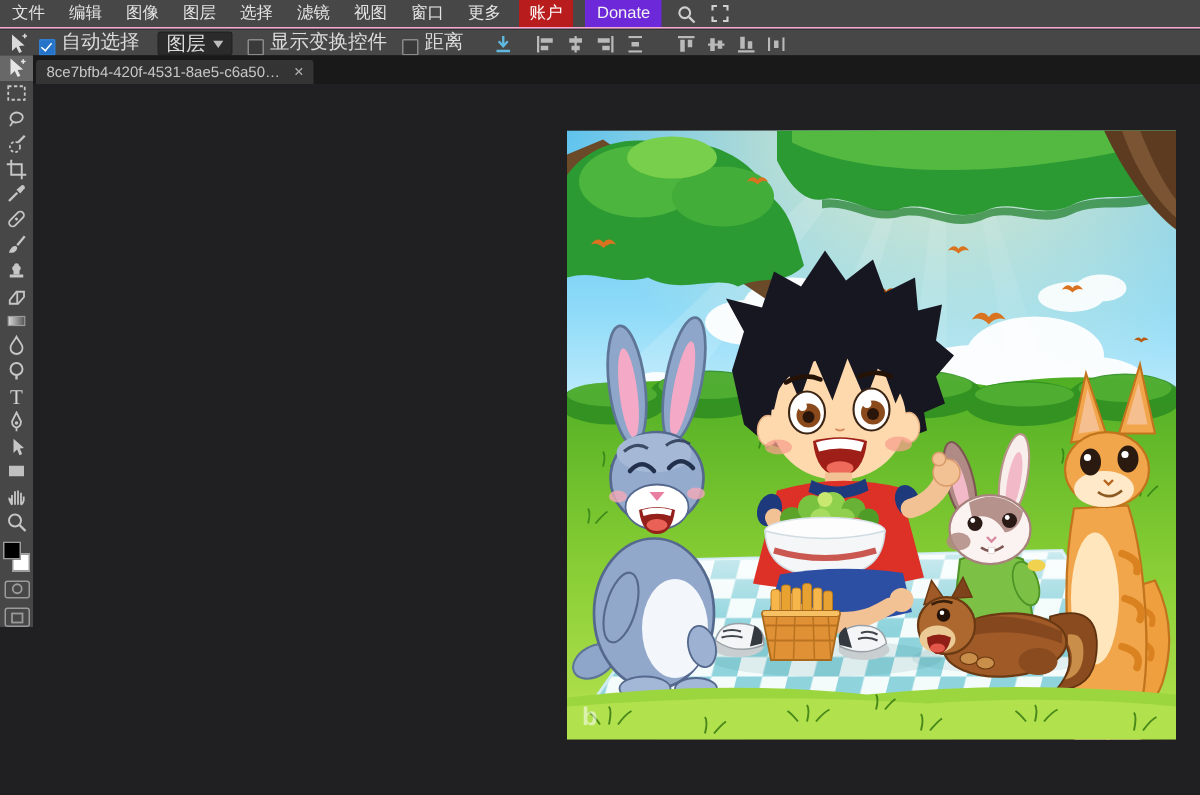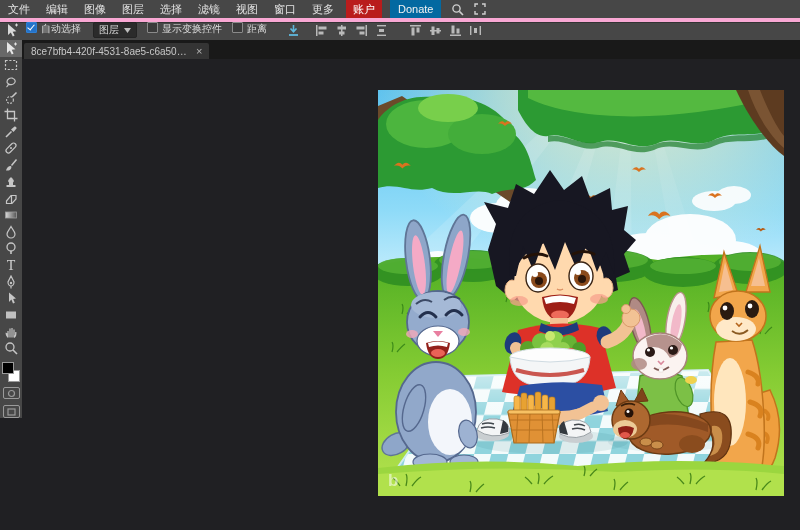--- a/index.html
+++ b/index.html
@@ -5,27 +5,27 @@
   html,body{margin:0;padding:0}
   body{width:800px;height:530px;overflow:hidden;background:#202023;
        font-family:"Liberation Sans",sans-serif;-webkit-font-smoothing:antialiased}
   .app{width:800px;height:418px;display:flex;flex-direction:column}
 
   
   .menubar{height:18px;background:#474747;display:flex;align-items:center;
            font-size:11px;color:#e4e4e4;flex:0 0 18px}
   .menu-item{padding:0 8px;line-height:18px;white-space:nowrap;cursor:default}
   .menu-item.account{background:#b91c1c;color:#fff;padding:0 7px;margin-left:4px}
-  .menu-item.donate{background:#0369a1;color:#f2f2f2;padding:0 8px;margin-left:8px}
+  .menu-item.donate{background:#6d28d9;color:#f2f2f2;padding:0 8px;margin-left:8px}
   .mb-icon{margin-left:10px;display:flex;align-items:center}
 
   
-  .optionsbar{height:18px;background:#474747;border-top:4px solid #f9a8d4;
-              box-shadow:0 1px 0 #333 inset;display:flex;align-items:flex-start;
-              font-size:10px;color:#dcdcdc;flex:0 0 18px}
+  .optionsbar{height:18px;background:#474747;border-top:1px solid #f9a8d4;
+              box-shadow:0 1px 0 #333 inset;display:flex;align-items:flex-end;
+              font-size:13px;color:#dcdcdc;flex:0 0 18px}
   .ob-gap{width:10px}
   .cb{width:9px;height:9px;border:1px solid #8a8a8a;background:#3a3a3a;border-radius:1px;
       display:inline-block;margin:0 4px 0 0;position:relative;flex:0 0 9px}
   .cb.checked{background:#2573c9;border-color:#2e7fd4}
   .cb.checked:after{content:"";position:absolute;left:2px;top:0px;width:3px;height:6px;
       border:solid #fff;border-width:0 1.5px 1.5px 0;transform:rotate(40deg)}
   .dd{background:#2b2b2b;border:1px solid #242424;border-radius:2px;height:14px;
       display:flex;align-items:center;padding:0 5px;gap:5px;margin-left:2px}
   .obtn{width:20px;height:16px;display:flex;align-items:center;justify-content:center}
 

